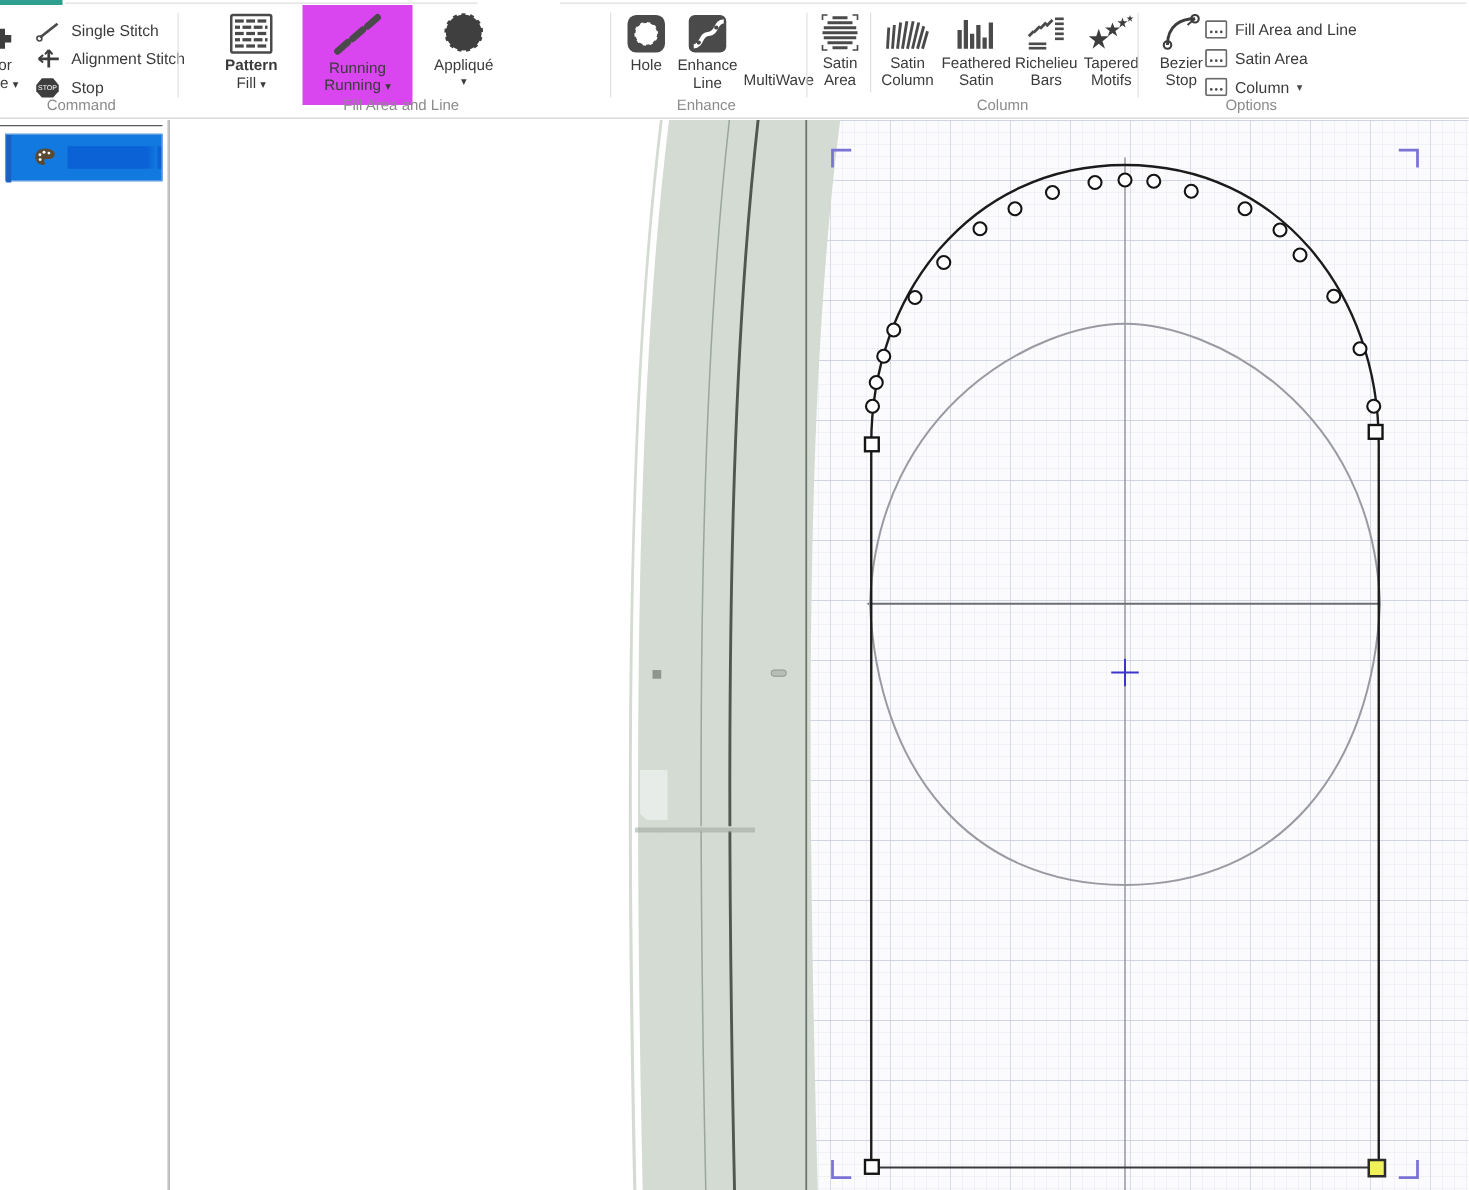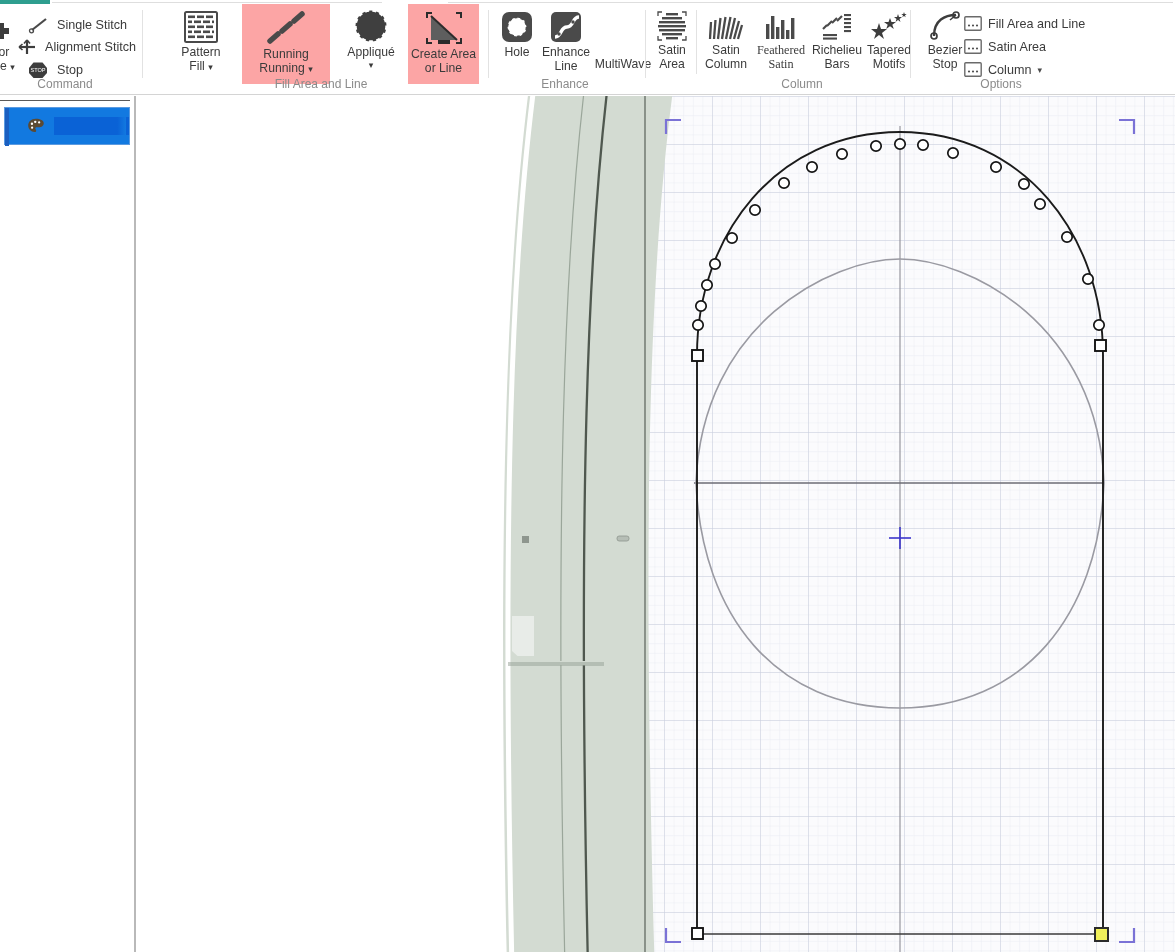--- a/index.html
+++ b/index.html
@@ -43,21 +43,21 @@
   .btn{
     position:absolute;
     display:flex;flex-direction:column;align-items:center;justify-content:flex-start;
     box-sizing:border-box;
     cursor:default;
   }
   .btn .lbl{
     font-size:12.2px;color:#3b3b3b;text-align:center;line-height:13.5px;
     white-space:nowrap;
   }
-  .btn.on{background:#fca5a5;}
+  .btn.on{background:#d946ef;}
 
   
   .hbtn{
     position:absolute;display:flex;align-items:center;gap:7px;
     font-size:12.6px;color:#3b3b3b;white-space:nowrap;cursor:default;
   }
 
   .ic{display:block;}
 
   
@@ -123,21 +123,21 @@
       </div>
 
       <div class="hbtn" style="left:28px;top:12px;text-align:center;">
         <svg class="ic" width="22" height="18" viewBox="0 0 22 18">
           <line x1="4" y1="14" x2="18" y2="3" stroke="#4a4a4a" stroke-width="2.2"></line>
           <circle cx="3.5" cy="14.8" r="2" fill="none" stroke="#4a4a4a" stroke-width="1.3"></circle>
         </svg>
         <span>Single Stitch</span>
       </div>
 
-      <div class="hbtn" style="left:16px;top:34px;text-align:center;">
+      <div class="hbtn" style="left:28px;top:34px;text-align:center;">
         <svg class="ic" width="22" height="18" viewBox="0 0 22 18">
           <line x1="11" y1="2" x2="11" y2="16" stroke="#3d3d3d" stroke-width="2.2"></line>
           <line x1="3" y1="9" x2="19" y2="9" stroke="#3d3d3d" stroke-width="2.2"></line>
           <path d="M11 2 l-3 3.5 M11 2 l3 3.5 M3 9 l3.5 -3 M3 9 l3.5 3" stroke="#3d3d3d" stroke-width="1.6" fill="none"></path>
         </svg>
         <span>Alignment Stitch</span>
       </div>
 
       <div class="hbtn" style="left:26px;top:56px;">
         <svg class="ic" width="24" height="20" viewBox="0 0 24 20">
@@ -169,21 +169,21 @@
               <rect x="23" y="15.5" width="7" height="2.6"></rect>
             <rect x="5" y="20.5" width="4" height="2.6"></rect>
               <rect x="11" y="20.5" width="7" height="2.6"></rect>
               <rect x="20" y="20.5" width="7" height="2.6"></rect>
               <rect x="29" y="20.5" width="2" height="2.6"></rect>
             <rect x="5" y="25.5" width="7" height="2.6"></rect>
               <rect x="14" y="25.5" width="7" height="2.6"></rect>
               <rect x="23" y="25.5" width="7" height="2.6"></rect>
           </g>
         </svg>
-        <span class="lbl" style="margin-top:2px;">Pattern</span>
+        <span class="lbl" style="margin-top:2px;font-weight:bold;">Pattern</span>
         <span class="lbl">
           <span>Fill</span> <span style="font-size:9px;">▾</span>
         </span>
       </div>
 
       <div class="btn on" style="left:82px;top:0px;width:88px;height:80px;padding-top:6px;">
         <svg class="ic" width="42" height="36" viewBox="0 0 42 36">
           <g stroke="#4a4a4a" stroke-width="5.5" stroke-linecap="round">
             <line x1="5" y1="31" x2="13" y2="24"></line>
             <line x1="17" y1="21" x2="25" y2="14"></line>
@@ -198,35 +198,20 @@
 
       <div class="btn" style="left:182px;top:2px;width:58px;height:78px;">
         <svg class="ic" width="40" height="40" viewBox="0 0 40 40">
           <circle cx="20" cy="20" r="15.5" fill="#3f3f3f"></circle>
           <circle cx="20" cy="20" r="15.5" fill="none" stroke="#ffffff" stroke-width="2.4" stroke-dasharray="4 3.4"></circle>
         </svg>
         <span class="lbl">Appliqué</span>
         <span class="lbl" style="font-size:9px;line-height:10px;">▾</span>
       </div>
 
-      <div class="btn on" style="left:248px;top:0px;width:71px;height:80px;padding-top:6px;">
-        <svg class="ic" width="40" height="36" viewBox="0 0 40 36">
-          <path d="M7 30 L7 6 L33 30 Z" fill="#5e5e5e"></path>
-          <path d="M7 6 L33 30" stroke="#2c2c2c" stroke-width="2"></path>
-          <g stroke="#2b2b2b" stroke-width="2" fill="none">
-            <path d="M3 8 L3 3 L8 3"></path>
-            <path d="M32 3 L37 3 L37 8"></path>
-            <path d="M3 28 L3 33 L8 33"></path>
-            <path d="M32 33 L37 33 L37 28"></path>
-          </g>
-          <rect x="14" y="30" width="12" height="4" fill="#2b2b2b"></rect>
-        </svg>
-        <span class="lbl" style="margin-top:2px;">Create Area</span>
-        <span class="lbl">or Line</span>
-      </div>
 
       <div class="group-label" style="left:0;width:322px;">Fill Area and Line</div>
     </div>
     <div class="group-sep" style="left:488px;"></div>
 
     <div class="group" style="left:490px;width:150px;">
 
       <div class="btn" style="left:2px;top:6px;width:50px;height:66px;">
         <svg class="ic" width="34" height="34" viewBox="0 0 34 34">
           <rect x="2" y="2" width="30" height="30" rx="7" fill="#4a4a4a"></rect>
@@ -309,21 +294,21 @@
             <line x1="19" y1="29" x2="23.5" y2="7"></line>
             <line x1="23" y1="29" x2="28" y2="8"></line>
             <line x1="27" y1="29" x2="32" y2="11"></line>
             <line x1="31" y1="29" x2="35" y2="15"></line>
           </g>
         </svg>
         <span class="lbl" style="margin-top:2px;">Satin</span>
         <span class="lbl">Column</span>
       </div>
 
-      <div class="btn" style="left:104px;top:6px;width:58px;height:70px;font-family:Liberation Serif, serif;">
+      <div class="btn" style="left:104px;top:6px;width:58px;height:70px;">
         <svg class="ic" width="36" height="32" viewBox="0 0 36 32">
           <g fill="#4a4a4a">
             <rect x="3" y="14" width="3.4" height="15"></rect>
             <rect x="8" y="6" width="3.4" height="23"></rect>
             <rect x="13" y="17" width="3.4" height="12"></rect>
             <rect x="18" y="10" width="3.4" height="19"></rect>
             <rect x="23" y="20" width="3.4" height="9"></rect>
             <rect x="28" y="8" width="3.4" height="21"></rect>
           </g>
         </svg>

